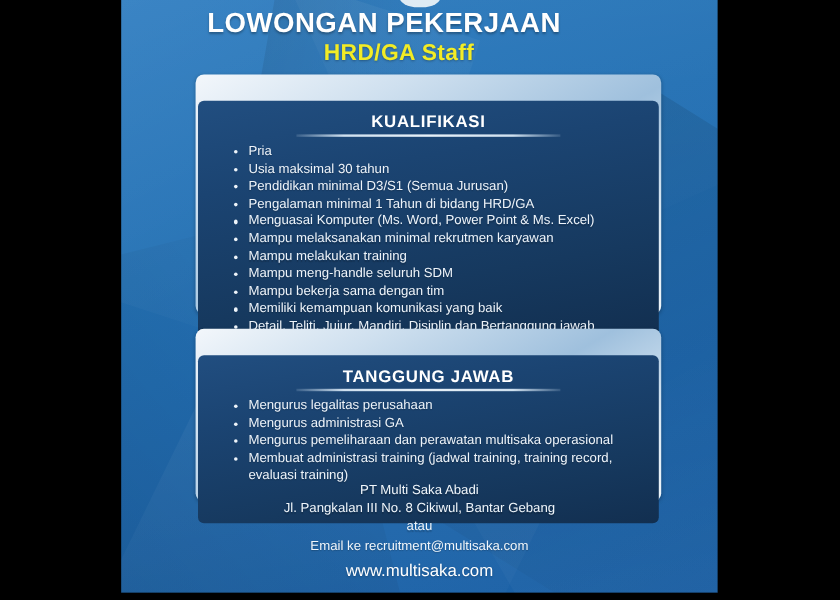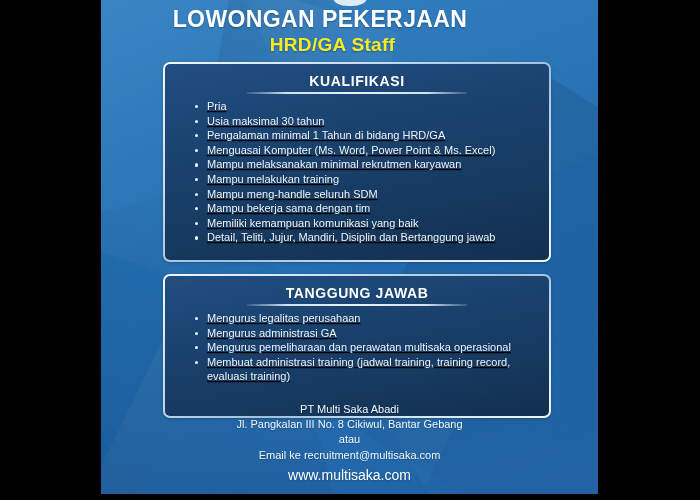--- a/index.html
+++ b/index.html
@@ -126,20 +126,21 @@
     box-shadow: 0 1px 3px rgba(0,0,0,0.22);
     box-sizing: border-box;
   }
   .panel-inner {
     width: 100%;
     height: 100%;
     border-radius: 5px;
     background: linear-gradient(170deg, #214e80 0%, #1b4472 30%, #16395f 70%, #122f50 100%);
     box-sizing: border-box;
     padding: 6px 14px 8px 14px;
+    margin-top: 20px;
   }
 
   #panel-qualifications { top: 62px; height: 200px; }
   #panel-responsibilities { top: 274px; height: 144px; }
 
   .panel-head {
     text-align: center;
     color: #ffffff;
     font-size: 14px;
     font-weight: bold;
@@ -151,21 +152,20 @@
     height: 2px;
     width: 62%;
     margin: 0 auto 5px auto;
     background: linear-gradient(90deg, rgba(200,220,238,0.15), #cfe0ef 18%, #e8f1f8 50%, #cfe0ef 82%, rgba(200,220,238,0.15));
   }
 
   ul.bullets {
     list-style: none;
     margin: 0;
     padding: 0 0 0 16px;
-    text-decoration: underline;
   }
   ul.bullets li {
     position: relative;
     color: #eef4fa;
     font-size: 11px;
     line-height: 14.6px;
     padding-left: 12px;
     margin: 0;
     text-shadow: 0 1px 1px rgba(0,0,0,0.22);
   }
@@ -221,20 +221,21 @@
     <div class="title">LOWONGAN PEKERJAAN</div>
     <div class="subtitle">HRD/GA Staff</div>
 
     <div class="panel" id="panel-qualifications">
       <div class="panel-inner">
         <div class="panel-head">KUALIFIKASI</div>
         <div class="panel-rule"></div>
         <ul class="bullets" id="qualifications-list">
             <li>Pria</li>
             <li>Usia maksimal 30 tahun</li>
+            <li>Pendidikan minimal D3/S1 (Semua Jurusan)</li>
             <li>Pengalaman minimal 1 Tahun di bidang HRD/GA</li>
             <li>Menguasai Komputer (Ms. Word, Power Point &amp; Ms. Excel)</li>
             <li>Mampu melaksanakan minimal rekrutmen karyawan</li>
             <li>Mampu melakukan training</li>
             <li>Mampu meng-handle seluruh SDM</li>
             <li>Mampu bekerja sama dengan tim</li>
             <li>Memiliki kemampuan komunikasi yang baik</li>
             <li>Detail, Teliti, Jujur, Mandiri, Disiplin dan Bertanggung jawab</li>
           </ul>
       </div>

